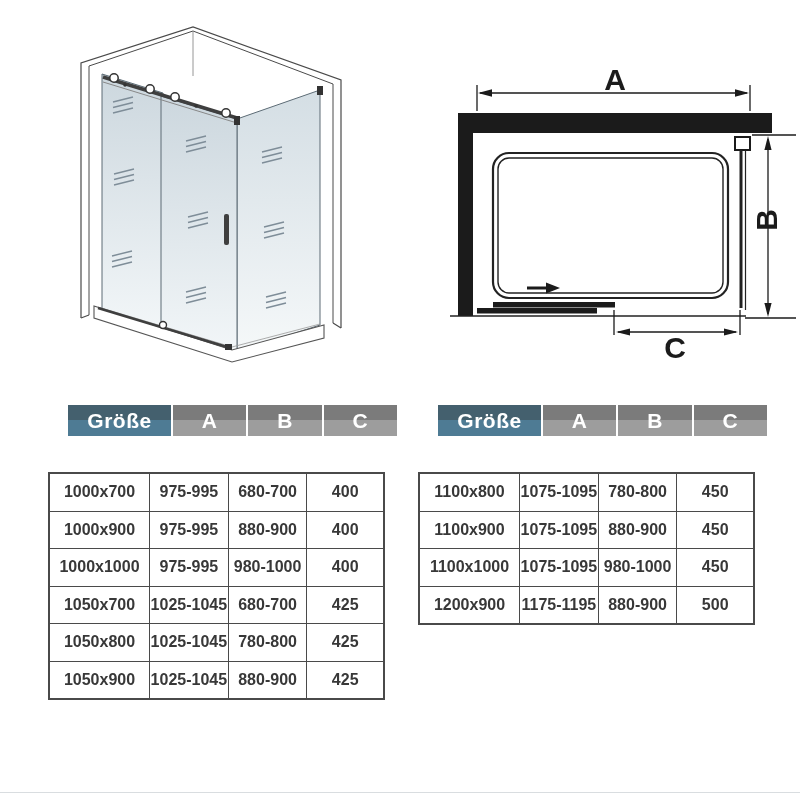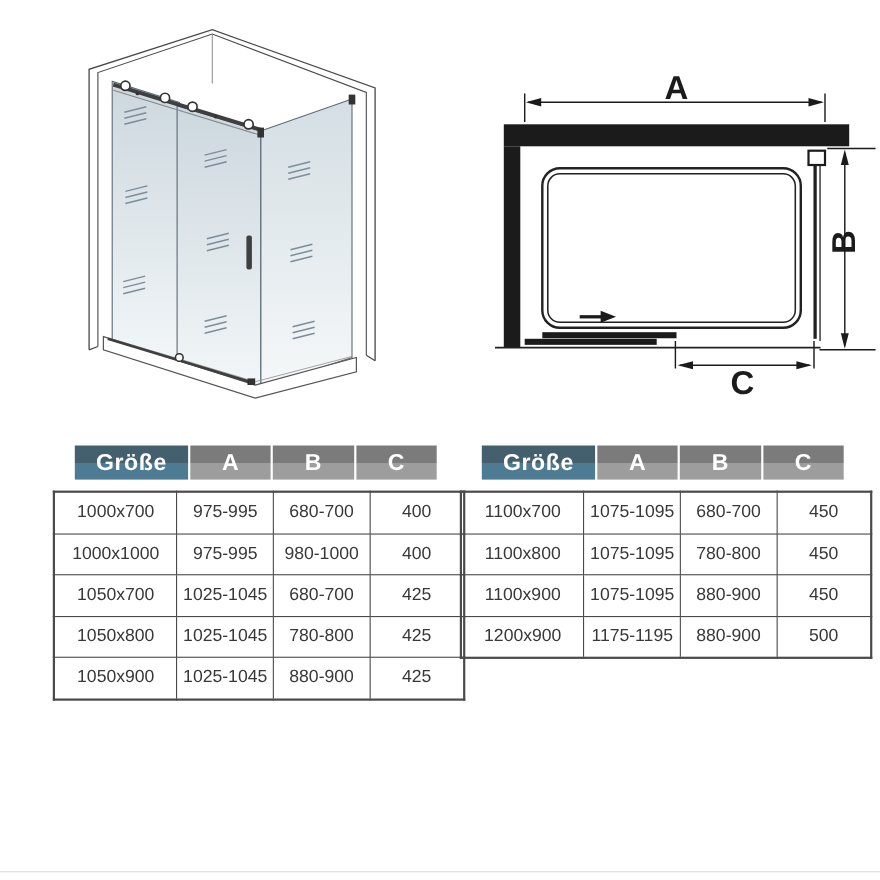--- a/index.html
+++ b/index.html
@@ -11,21 +11,21 @@
   body{background:#fff;font-family:"Liberation Sans",sans-serif;}
   #stage{position:relative;width:800px;height:800px;background:#fff;overflow:hidden;}
   .abs{position:absolute;}
   
   .tbl-root{position:absolute;width:349px;}
   .thead{display:flex;gap:2px;padding-left:20px;}
   .hcell{height:31px;line-height:31px;text-align:center;color:#fff;
          font-weight:bold;font-size:21px;letter-spacing:.5px;}
   .hsize{width:103px;background:linear-gradient(to bottom,var(--hsize-top) 0 50%,var(--hsize-bottom) 50% 100%);}
   .habc{flex:1;background:linear-gradient(to bottom,var(--habc-top) 0 50%,var(--habc-bottom) 50% 100%);}
-  table.body{margin-top:10px;width:375px;border-collapse:collapse;table-layout:fixed;}
+  table.body{margin-top:36px;width:337px;border-collapse:collapse;table-layout:fixed;font-weight:bold;}
   table.body td{border:1px solid var(--border);height:36.5px;text-align:center;
                 vertical-align:middle;font-size:16px;color:var(--txt);padding:0;overflow:hidden;}
   table.body{border:2px solid var(--border);}
   .botline{position:absolute;left:0;top:792px;width:800px;height:1px;background:#d9dde0;}
   svg text{font-family:"Liberation Sans",sans-serif;}
 </style>
 </head>
 <body>
 
 <div id="stage">
@@ -184,20 +184,26 @@
           <col style="width:23%">
         </colgroup>
       <tbody>
           <tr>
             <td>1000x700</td>
             <td>975-995</td>
             <td>680-700</td>
             <td>400</td>
           </tr>
           <tr>
+            <td>1000x900</td>
+            <td>975-995</td>
+            <td>880-900</td>
+            <td>400</td>
+          </tr>
+          <tr>
             <td>1000x1000</td>
             <td>975-995</td>
             <td>980-1000</td>
             <td>400</td>
           </tr>
           <tr>
             <td>1050x700</td>
             <td>1025-1045</td>
             <td>680-700</td>
             <td>425</td>
@@ -227,38 +233,38 @@
       </div>
     <table class="body">
       <colgroup>
           <col style="width:30%">
           <col style="width:23.5%">
           <col style="width:23.5%">
           <col style="width:23%">
         </colgroup>
       <tbody>
           <tr>
-            <td>1100x700</td>
-            <td>1075-1095</td>
-            <td>680-700</td>
-            <td>450</td>
-          </tr>
-          <tr>
             <td>1100x800</td>
             <td>1075-1095</td>
             <td>780-800</td>
             <td>450</td>
           </tr>
           <tr>
             <td>1100x900</td>
             <td>1075-1095</td>
             <td>880-900</td>
             <td>450</td>
           </tr>
           <tr>
+            <td>1100x1000</td>
+            <td>1075-1095</td>
+            <td>980-1000</td>
+            <td>450</td>
+          </tr>
+          <tr>
             <td>1200x900</td>
             <td>1175-1195</td>
             <td>880-900</td>
             <td>500</td>
           </tr>
         </tbody>
     </table>
   </div>
 
   <div class="botline"></div>

